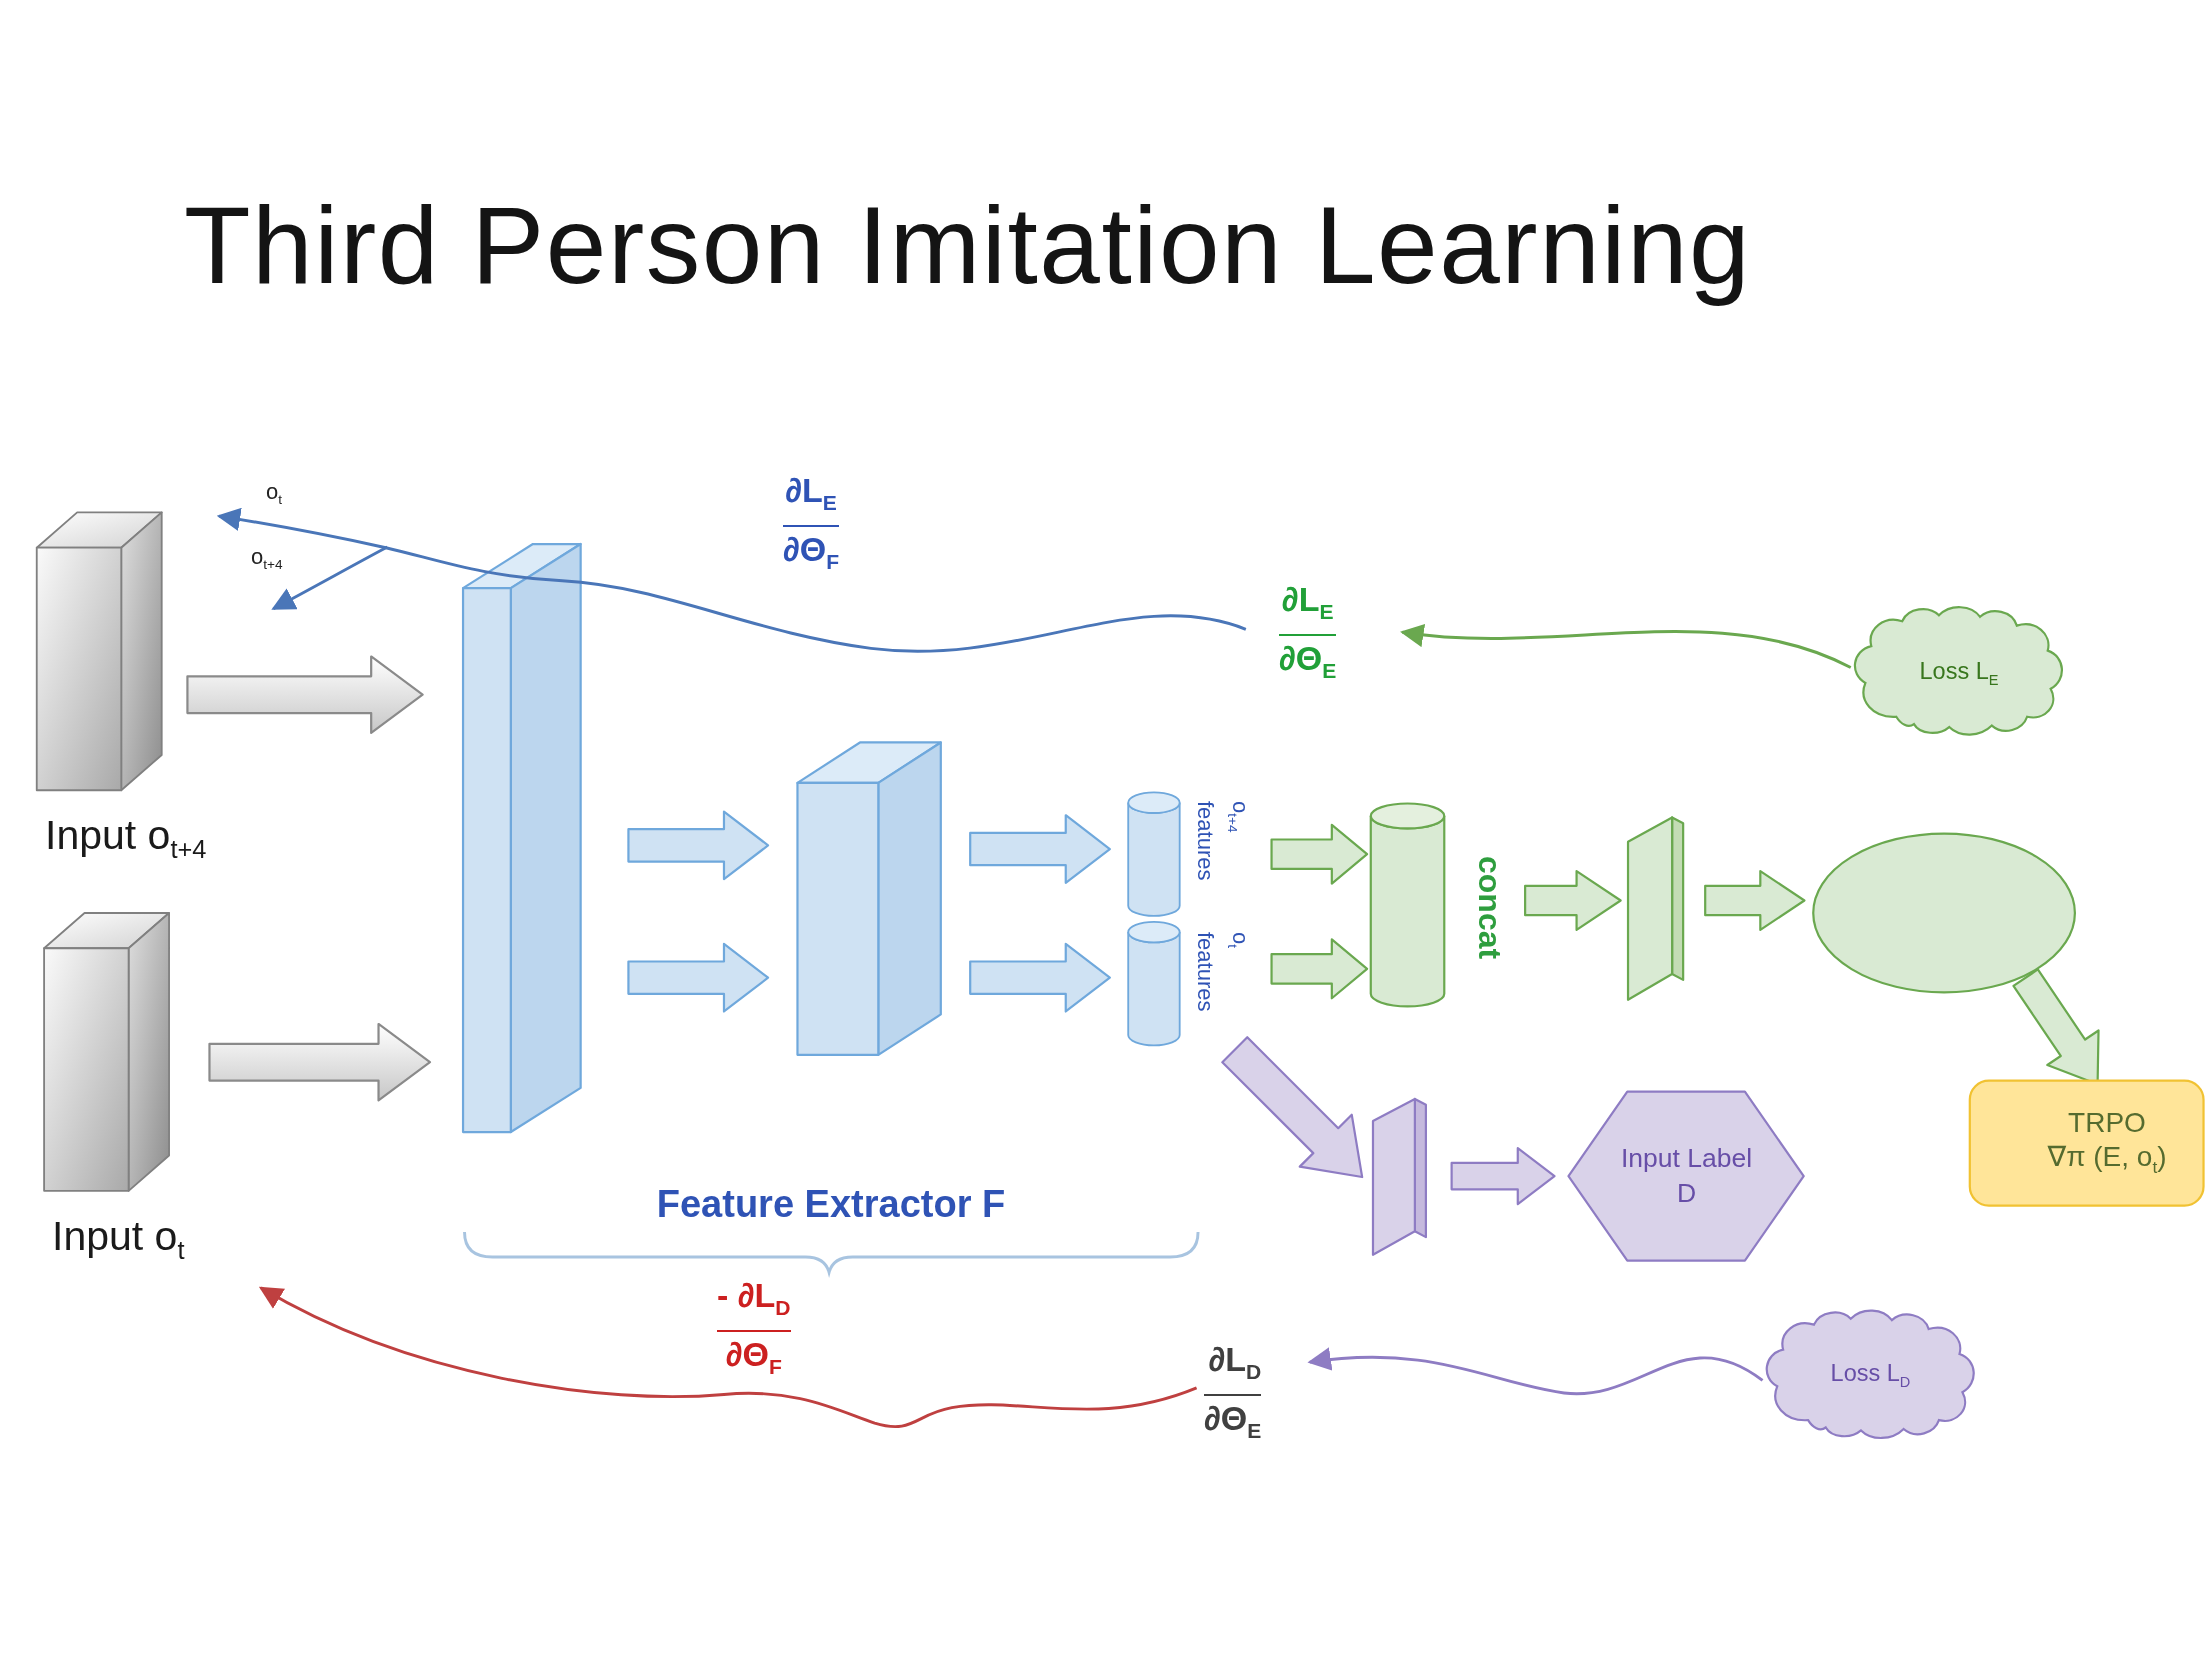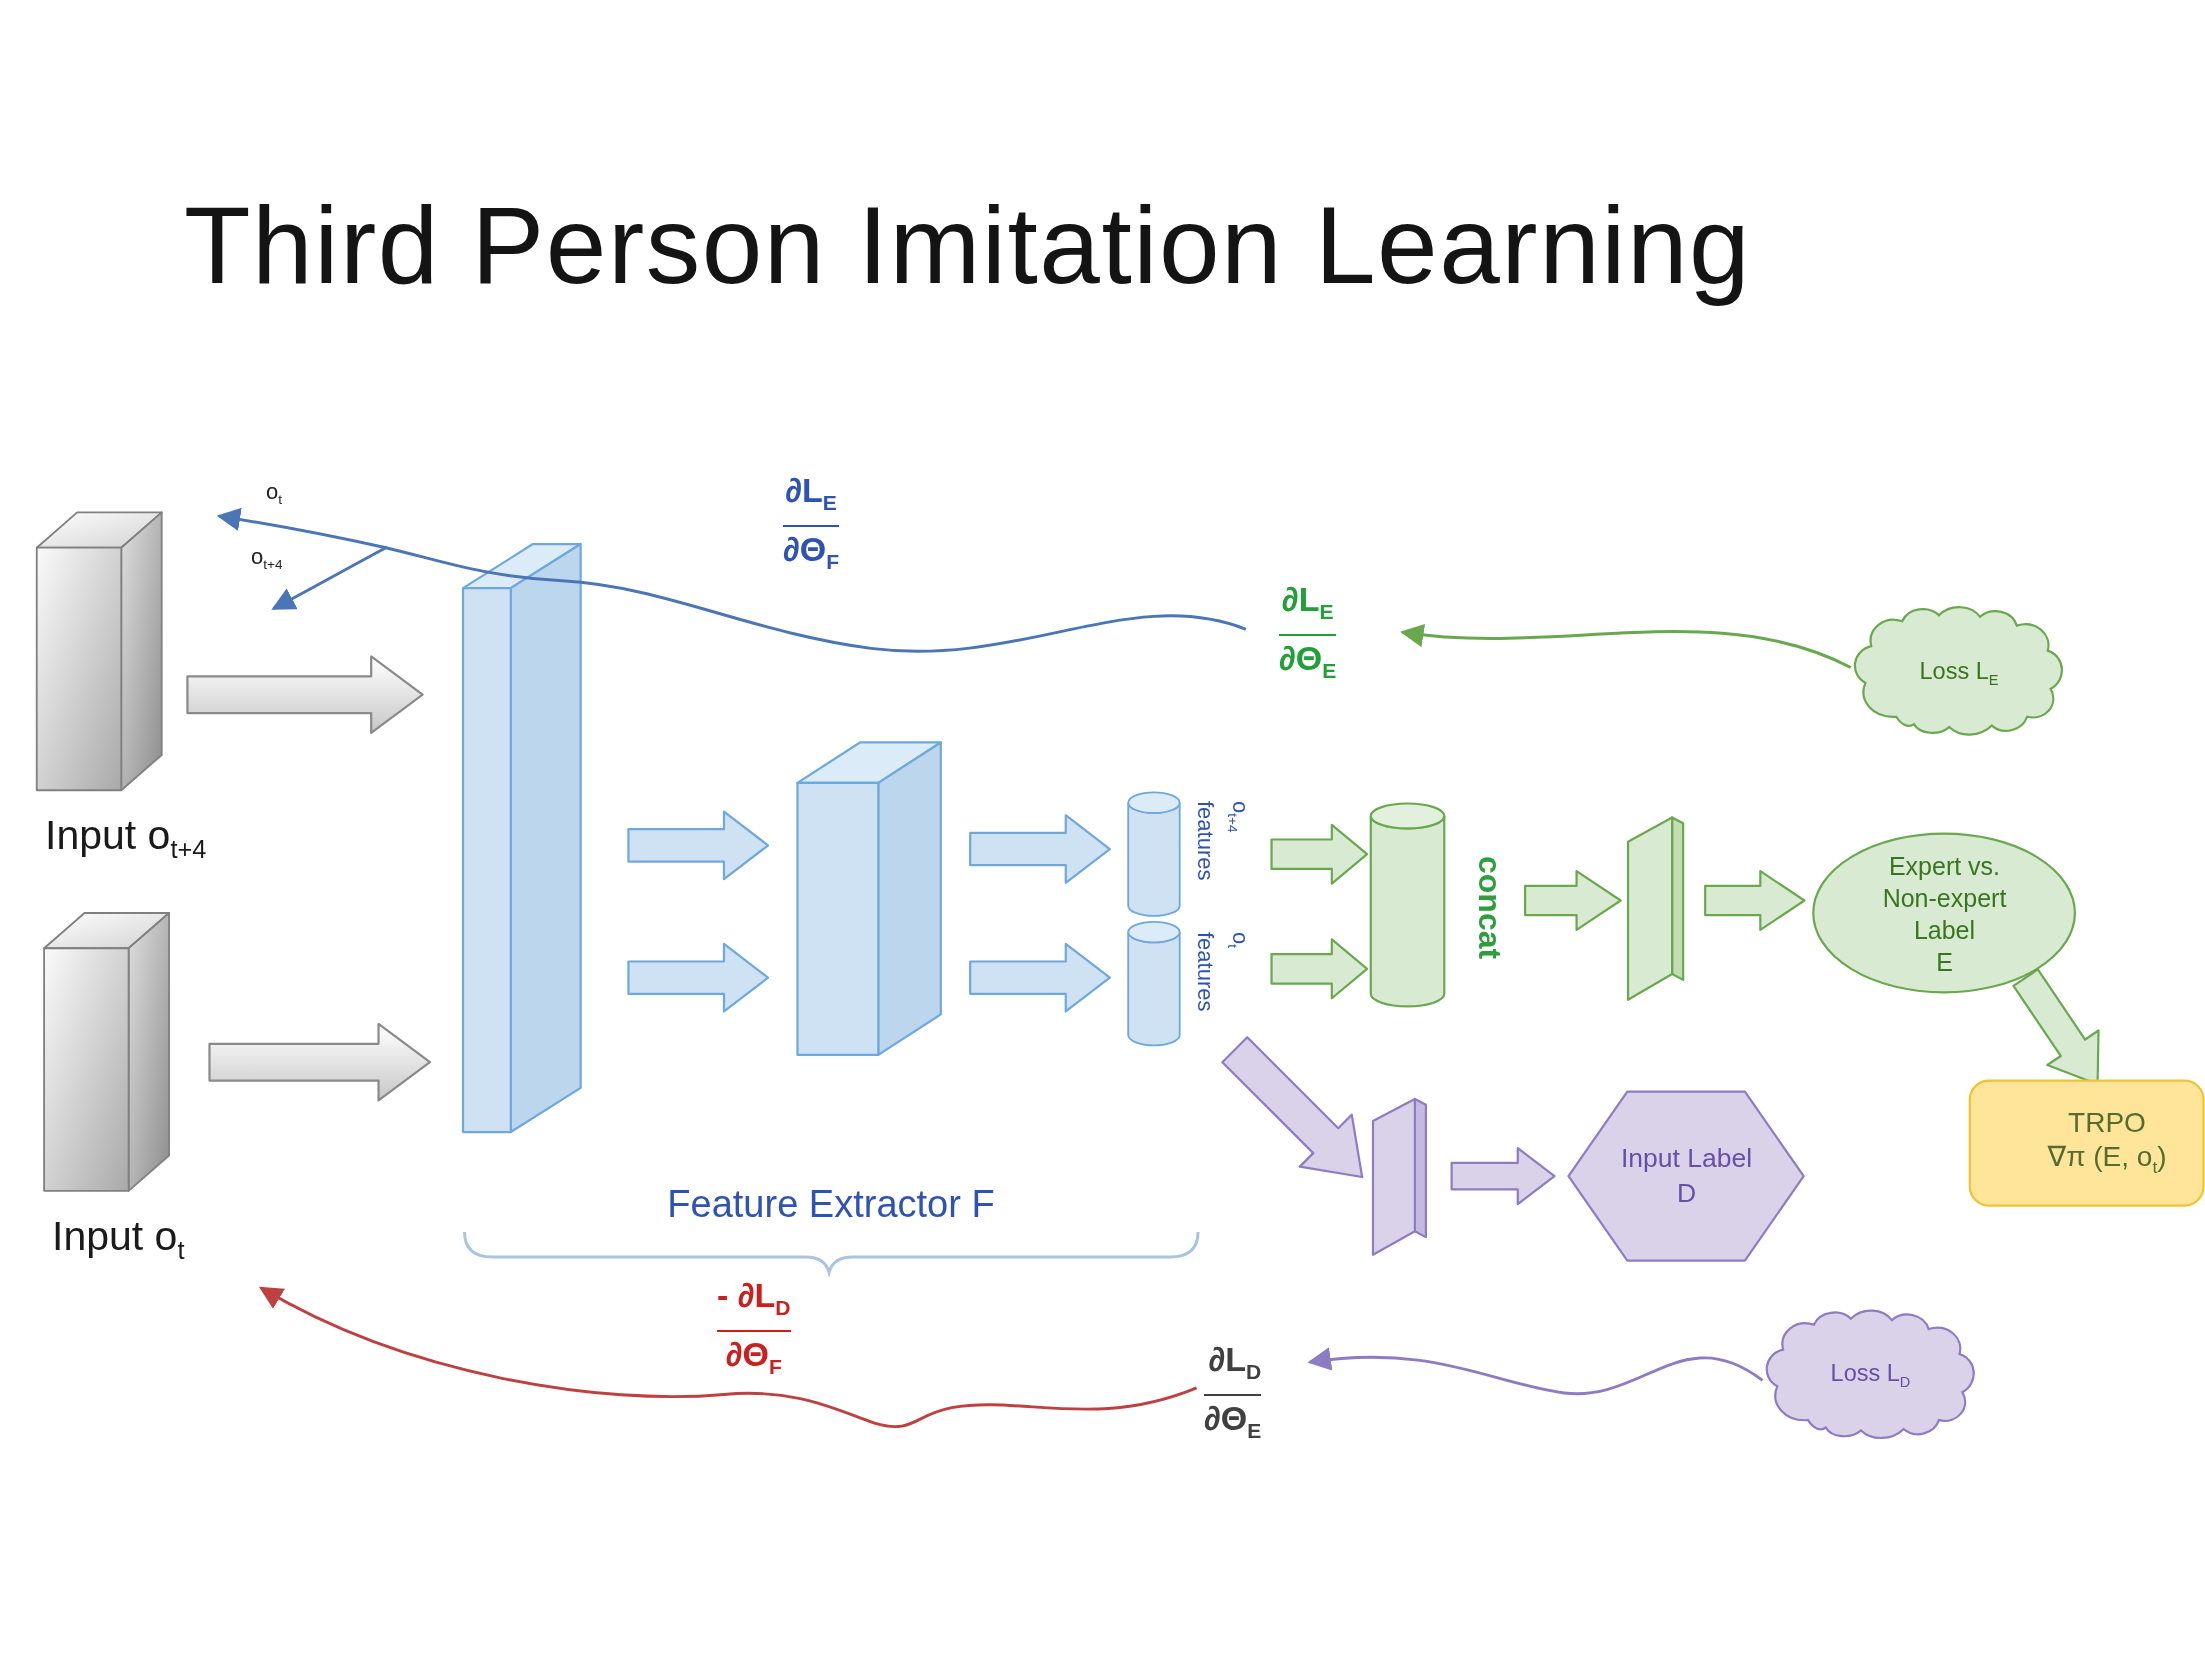--- a/index.html
+++ b/index.html
@@ -15,21 +15,21 @@
   .frac .bar{border-top:2.9px solid currentColor;margin:2.2px 0;width:100%;}
   .frac.blue{color:#2f53b5;}
   .frac.green{color:#21a038;}
   .frac.red{color:#cc2020;}
   .frac.purple{color:#404040;text-align:right;}
   .vlabel{position:absolute;transform:rotate(90deg);transform-origin:0 0;
           font-size:22px;line-height:26.5px;color:#2f53b5;white-space:nowrap;}
   .vlabel .vline{white-space:nowrap;}
   .concat{position:absolute;transform:rotate(90deg);transform-origin:0 0;
           font-size:32px;font-weight:bold;color:#2e9e3e;white-space:nowrap;}
-  .fe-label{font-size:38px;color:#2f53b5;text-align:center;}
+  .fe-label{font-size:38px;color:#2f53b5;text-align:center;font-weight:bold;}
   .ellipse-text{font-size:25px;line-height:32px;color:#38761d;text-align:center;}
   .hex-text{font-size:26.5px;line-height:35px;color:#674ea7;text-align:center;}
   .cloud-text{font-size:23.5px;text-align:center;}
   .cloud-text.green{color:#38761d;}
   .cloud-text.purple{color:#674ea7;}
   .trpo-text{font-size:28px;line-height:34px;color:#556b2f;text-align:center;padding-left:20px;}
 </style>
 </head>
 <body>
 
@@ -221,26 +221,20 @@
   </div>
   <div class="vlabel" style="left:1253px;top:932px;">
     <div class="vline"><span>o</span><sub>t</sub></div>
     <div class="vline">features</div>
   </div>
 
   <div class="concat" style="left:1508px;top:856px;">concat</div>
 
   <div class="txt fe-label" style="left:647px;top:1183px;width:368px;">Feature Extractor F</div>
 
-  <div class="txt ellipse-text" style="left:1812px;top:850px;width:265px;">
-    <div>Expert vs.</div>
-    <div>Non-expert</div>
-    <div>Label</div>
-    <div>E</div>
-  </div>
 
   <div class="txt trpo-text" style="left:1970px;top:1106px;width:234px;">
     <div>TRPO</div>
     <div><span>∇π (E, o</span><sub>t</sub><span>)</span></div>
   </div>
 
   <div class="txt cloud-text green" style="left:1871px;top:658px;width:176px;">
     <span>Loss L</span><sub>E</sub>
   </div>
   <div class="txt cloud-text purple" style="left:1775px;top:1360px;width:191px;">

